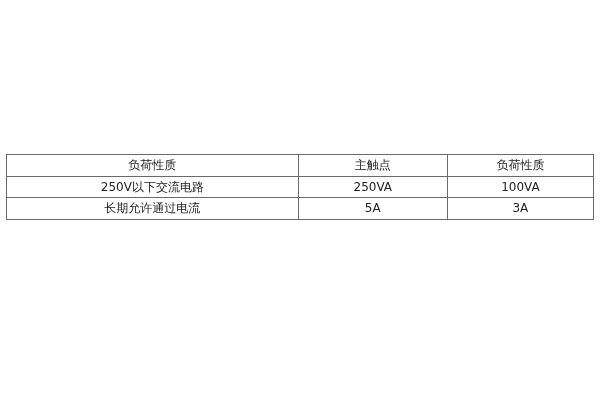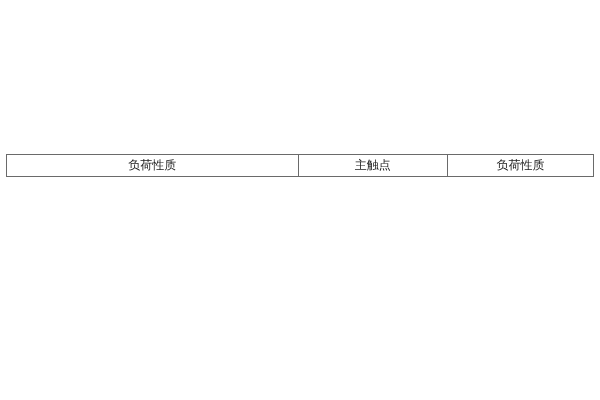--- a/index.html
+++ b/index.html
@@ -55,16 +55,26 @@
         <col style="width:24.9%">
       </colgroup>
       <thead>
         <tr>
           <th>负荷性质</th>
           <th>主触点</th>
           <th>负荷性质</th>
         </tr>
       </thead>
       <tbody>
+        <tr>
+          <td>250V以下交流电路</td>
+          <td>250VA</td>
+          <td>100VA</td>
+        </tr>
+        <tr>
+          <td>长期允许通过电流</td>
+          <td>5A</td>
+          <td>3A</td>
+        </tr>
       </tbody>
     </table>
   </div>
 </div>
 
 </body></html>

